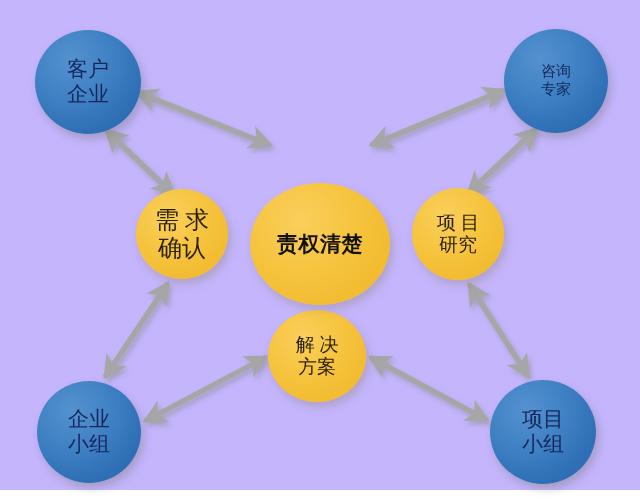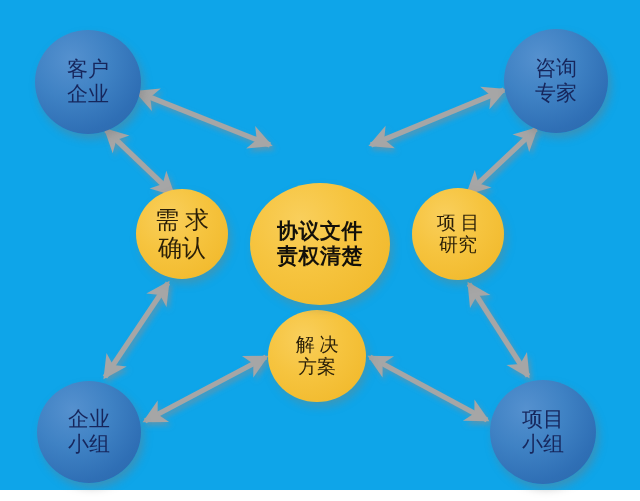--- a/index.html
+++ b/index.html
@@ -10,21 +10,21 @@
   body {
     width: 640px;
     height: 501px;
     font-family: "Liberation Serif", "DejaVu Serif", serif;
     overflow: hidden;
   }
   #diagram-root {
     position: relative;
     width: 640px;
     height: 490px;
-    background: #0ea5e9;
+    background: #c4b5fd;
     text-decoration: underline;
   }
   #edge-layer {
     position: absolute;
     left: 0;
     top: 0;
     width: 640px;
     height: 501px;
   }
   #node-layer {
@@ -59,21 +59,21 @@
   .node-yellow.center {
     color: #13100a;
     font-family: "DejaVu Sans", "Liberation Sans", sans-serif;
     font-weight: bold;
   }
   .node-line {
     display: block;
   }
   
   #node-client      { left: 35px;  top: 30px;  width: 106px; height: 104px; font-size: 21px; }
-  #node-consultant  { left: 504px; top: 29px;  width: 104px; height: 104px; font-size: 21px; }
+  #node-consultant  { left: 504px; top: 29px;  width: 104px; height: 104px; font-size: 15px; }
   #node-ent-team    { left: 37px;  top: 381px; width: 104px; height: 102px; font-size: 21px; }
   #node-proj-team   { left: 490px; top: 380px; width: 106px; height: 104px; font-size: 21px; }
   
   #node-communicate { left: 272px; top: 95px;  width: 96px;  height: 94px;  font-size: 20px; }
   #node-demand      { left: 136px; top: 189px; width: 92px;  height: 90px;  font-size: 24px; }
   #node-research    { left: 412px; top: 188px; width: 92px;  height: 92px;  font-size: 19px; }
   #node-solution    { left: 268px; top: 310px; width: 98px;  height: 92px;  font-size: 19px; }
   
   #node-hub         { left: 250px; top: 183px; width: 140px; height: 122px; font-size: 21px; }
   #node-hub .node-line { letter-spacing: 0.5px; }
@@ -141,18 +141,17 @@
       <span class="node-line">项 目</span>
       <span class="node-line">研究</span>
     </div>
 
     <div class="node node-yellow" id="node-solution">
       <span class="node-line">解 决</span>
       <span class="node-line">方案</span>
     </div>
 
     <div class="node node-yellow center" id="node-hub">
-      <span class="node-line">协议文件</span>
       <span class="node-line">责权清楚</span>
     </div>
 
   </div>
 </div>
 
 </body></html>

